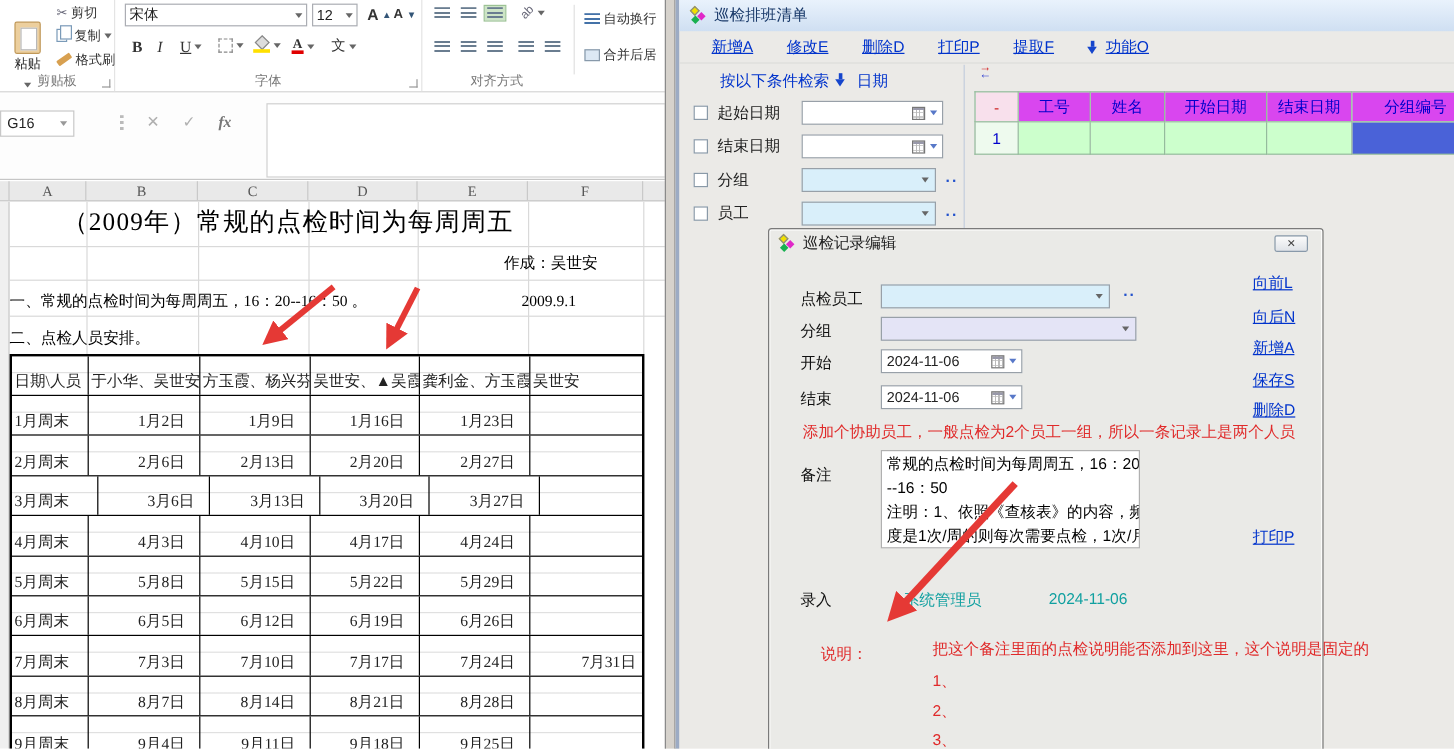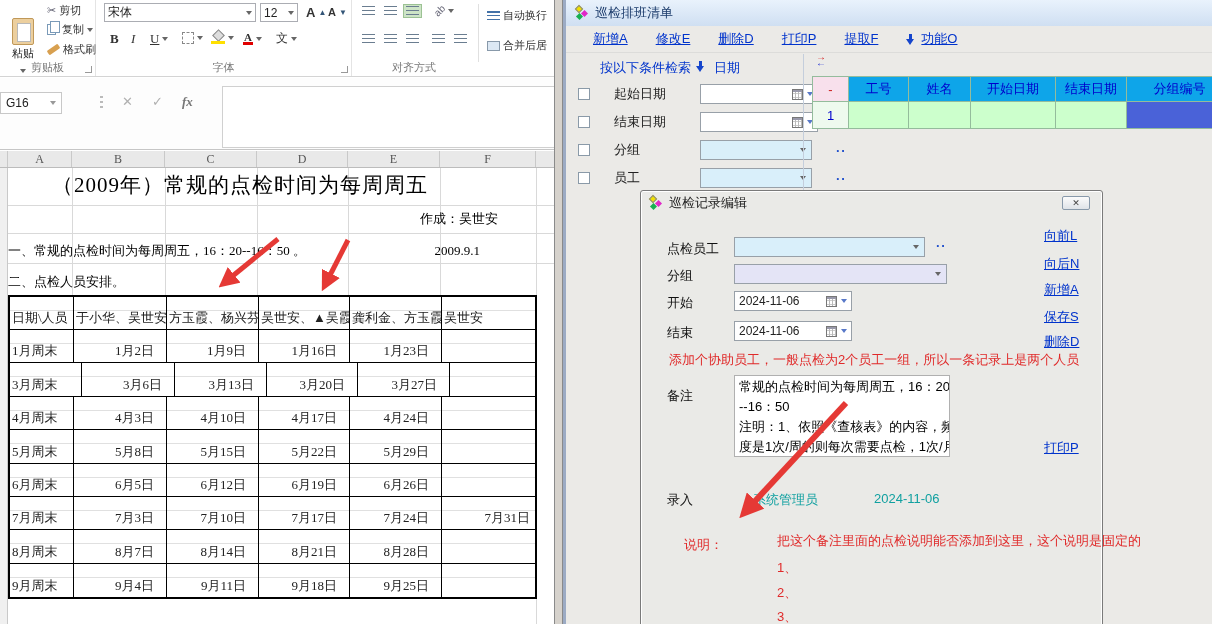--- a/index.html
+++ b/index.html
@@ -80,36 +80,36 @@
   .appicon .d2{left:7px;top:5px;width:5px;height:5px;background:#e028c8}
   .appicon .d3{left:2px;top:8px;width:5px;height:5px;background:#18b050}
   #wtools{position:absolute;left:0;top:26px;right:0;height:27px;display:flex;align-items:center;gap:28px;
           padding-left:27px;border-bottom:1px solid #dcdcda}
   .lk{color:#0033cc;text-decoration:underline;font-size:13px;cursor:pointer;white-space:nowrap}
   .bdn{position:relative;width:9px;height:11px;display:inline-block}
   .bdn::before{content:"";position:absolute;left:3px;top:0;width:3px;height:5px;background:#1545cc}
   .bdn::after{content:"";position:absolute;left:0;top:5px;border-left:4.5px solid transparent;border-right:4.5px solid transparent;border-top:6px solid #1545cc}
   .bluetxt{color:#0033cc;font-size:13px;white-space:nowrap}
   .cb{width:12px;height:12px;background:#fff;border:1px solid #8a9aa8}
-  .frow{position:absolute;display:flex;align-items:center;gap:24px;height:20px}
+  .frow{position:absolute;display:flex;align-items:center;gap:8px;height:20px}
   .datebox{width:118px;height:20px;border:1px solid #98a0a8;background:#fff;display:flex;align-items:center;gap:4px;padding:0 4px;font-size:12px}
   .datebox .sp{flex:1}
   .calico{width:11px;height:11px;border:1px solid #777;background-color:#fff;
      background-image:linear-gradient(#99a 0 2px,transparent 2px),
        repeating-linear-gradient(to right,transparent 0 2px,#bbb 2px 3px),
        repeating-linear-gradient(to bottom,transparent 0 3px,#ccc 3px 4px)}
   .combo{width:112px;height:20px;border:1px solid #98a0a8;background:#d9effa;display:flex;align-items:center;justify-content:flex-end;padding-right:5px}
   .dots{color:#2050cc;font-weight:bold;font-size:13px;letter-spacing:1px;cursor:pointer}
   #vdiv{position:absolute;left:237px;top:54px;width:1px;height:140px;background:#c4cedc}
   .swap{position:absolute;display:flex;flex-direction:column;line-height:6px;font-size:10px;font-weight:bold}
   .swap .r{color:#d42020}.swap .l{color:#2030d0}
   
   #grid{position:absolute;left:246px;top:76px;width:403px;border-collapse:collapse;table-layout:fixed}
   #grid td{border:1px solid #94bc9c;font-size:13px;text-align:center;padding:0;height:25px;overflow:hidden}
-  .ghc{background:#0ea5e9;color:#0000cc}
+  .ghc{background:#d946ef;color:#0000cc}
   .ghp{background:#f8e0ec;color:#cc2020}
   .grn{background:#ccffcc}
   .gnum{background:#eefaee;color:#0000cc}
   .gsel{background:#4a62d8}
   #grid tr.dr td{height:27px}
 
   
   #dlg{position:absolute;left:640px;top:190px;width:463px;height:445px;background:#eaeae7;
        border:1px solid #7a7a7a;border-radius:3px;z-index:10;box-shadow:0 0 0 1px #fff inset}
   #dtitle{position:absolute;left:0;top:0;right:0;height:24px;display:flex;align-items:center;gap:6px;padding-left:8px;font-size:13px;color:#222}
@@ -295,20 +295,28 @@
         <div class="tc" style="width:91px">吴世安、▲吴霞</div>
         <div class="tc" style="width:92px">龚利金、方玉霞</div>
         <div class="tc" style="flex:1">吴世安</div>
       </div>
       <div class="trow">
         <div class="tc" style="width:64px">1月周末</div>
         <div class="tc d" style="width:93px">1月2日</div>
         <div class="tc d" style="width:92px">1月9日</div>
         <div class="tc d" style="width:91px">1月16日</div>
         <div class="tc d" style="width:92px">1月23日</div>
+        <div class="tc d f" style="flex:1"></div>
+      </div>
+      <div class="trow">
+        <div class="tc" style="width:64px">2月周末</div>
+        <div class="tc d" style="width:93px">2月6日</div>
+        <div class="tc d" style="width:92px">2月13日</div>
+        <div class="tc d" style="width:91px">2月20日</div>
+        <div class="tc d" style="width:92px">2月27日</div>
         <div class="tc d f" style="flex:1"></div>
       </div>
       <div class="trow">
         <div class="tc" style="width:72px">3月周末</div>
         <div class="tc d" style="width:93px">3月6日</div>
         <div class="tc d" style="width:92px">3月13日</div>
         <div class="tc d" style="width:91px">3月20日</div>
         <div class="tc d" style="width:92px">3月27日</div>
         <div class="tc d f" style="flex:1"></div>
       </div>

